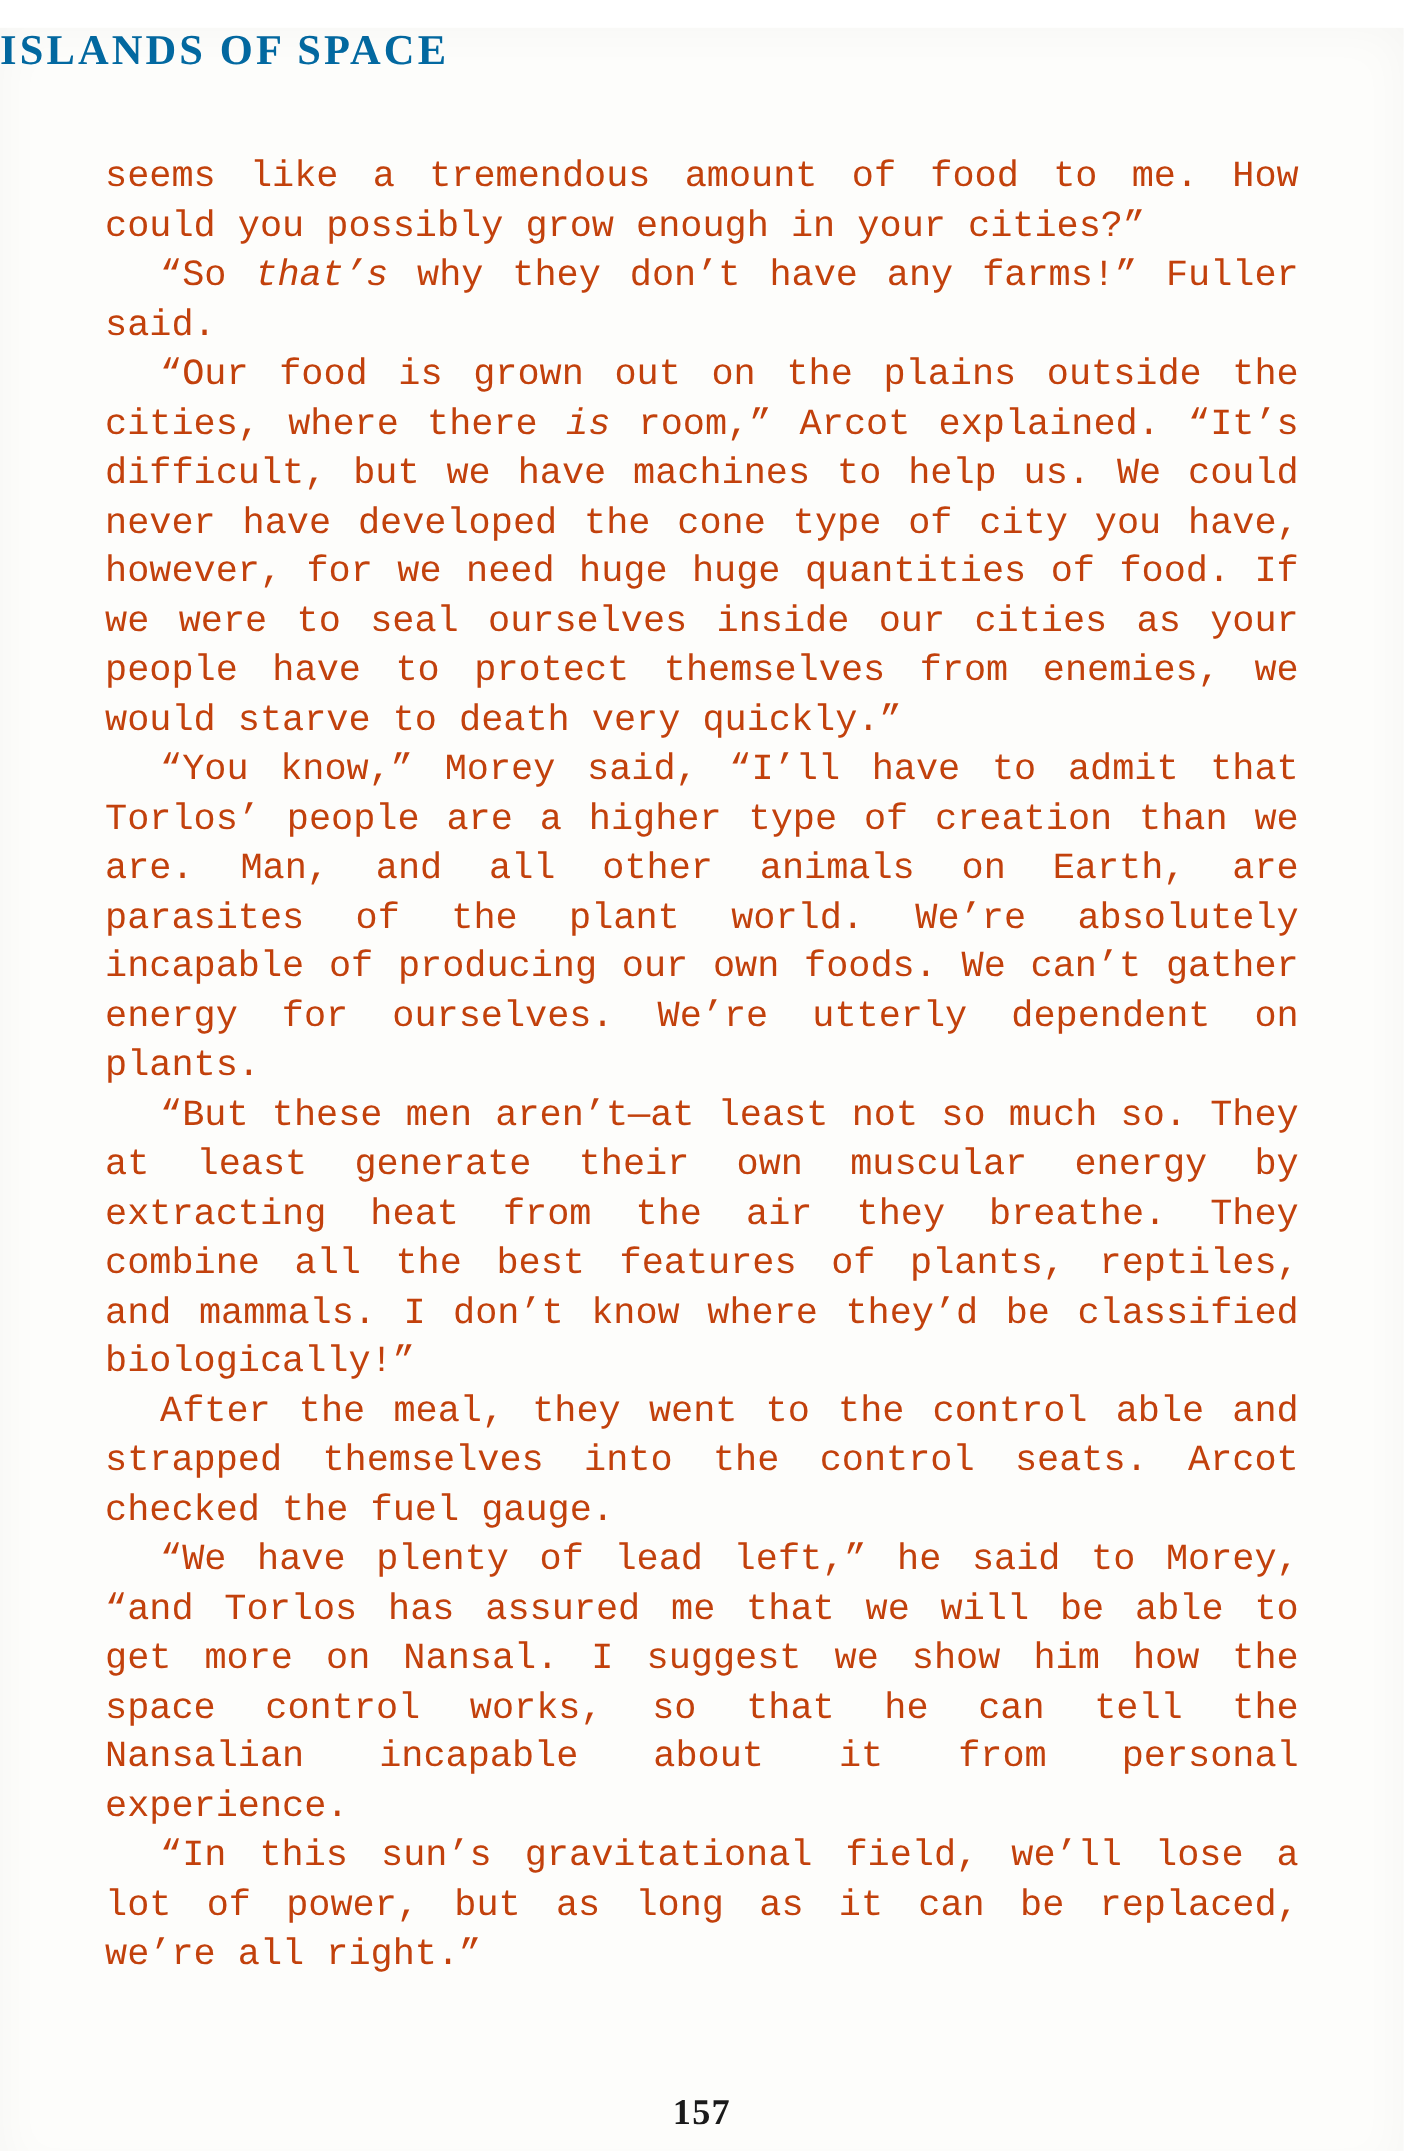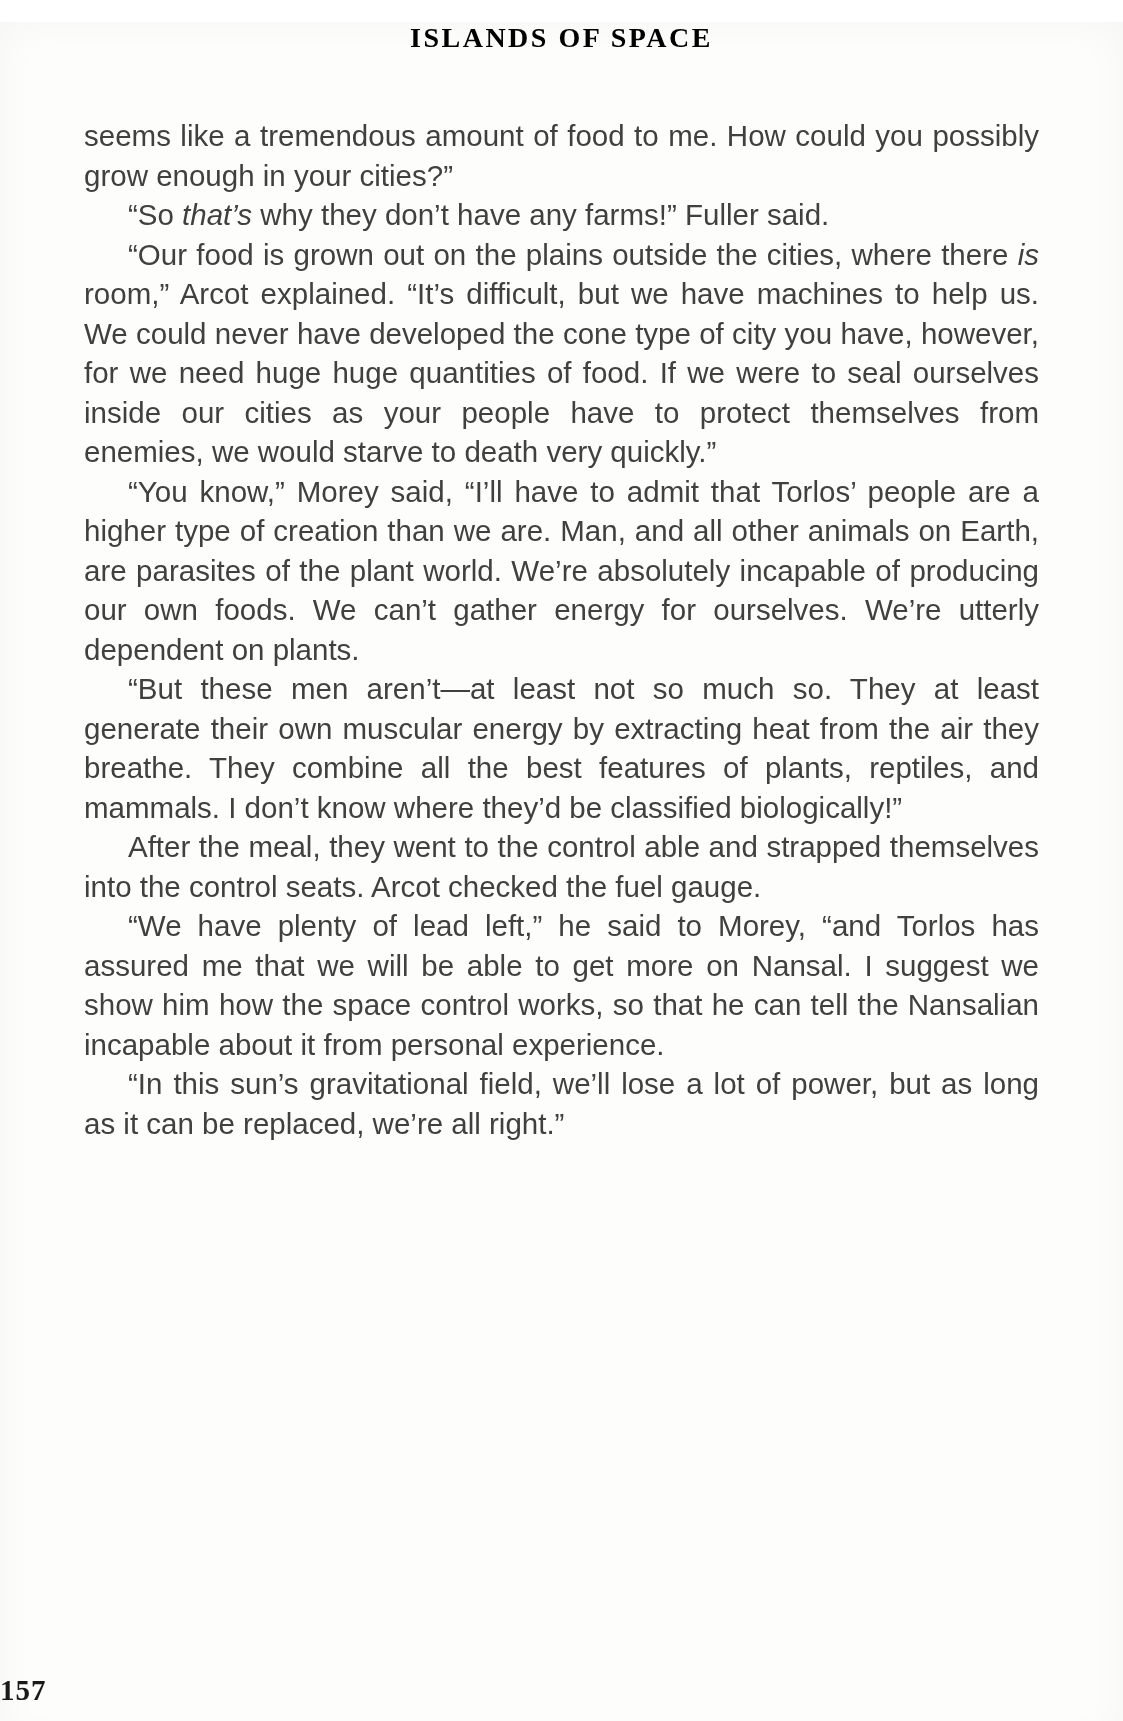--- a/index.html
+++ b/index.html
@@ -16,60 +16,60 @@
   }
   .page {
     position: relative;
     width: 1123px;
     height: 1721px;
     box-sizing: border-box;
     padding: 0;
     background: #fdfdfb;
   }
   .running-head {
-    text-align: center;
-    font-size: 28px;
+    font-size: 34px;
     letter-spacing: 2.5px;
     font-weight: 700;
     margin: 22px 0 0 0;
     font-family: "Liberation Serif", serif;
-    color: #000000;
+    color: #0369a1;
   }
   .body-block {
     margin: 62px 40px 0 40px;
     width: 1043px;
     box-sizing: border-box;
     padding: 0 0 0 0;
   }
   .body-col {
     width: 955px;
     margin: 0 auto;
   }
   p.para {
     margin: 0;
     font-size: 29.5px;
     line-height: 39.5px;
     text-align: justify;
     text-justify: inter-word;
-    color: #404040;
-    font-family: Liberation Sans, sans-serif;
+    color: #c2410c;
+    font-family: Liberation Mono, monospace;
     -webkit-hyphens: none;
     hyphens: none;
   }
   p.para.indent {
     text-indent: 44px;
   }
   p.para em {
     font-style: italic;
   }
   .folio {
     position: absolute;
     bottom: 36px;
     left: 0;
     width: 100%;
+    text-align: center;
     font-size: 29px;
     font-weight: 700;
     letter-spacing: 1px;
     font-family: "Liberation Serif", serif;
     color: #1a1a1a;
   }
   
   .page::after {
     content: "";
     position: absolute;

